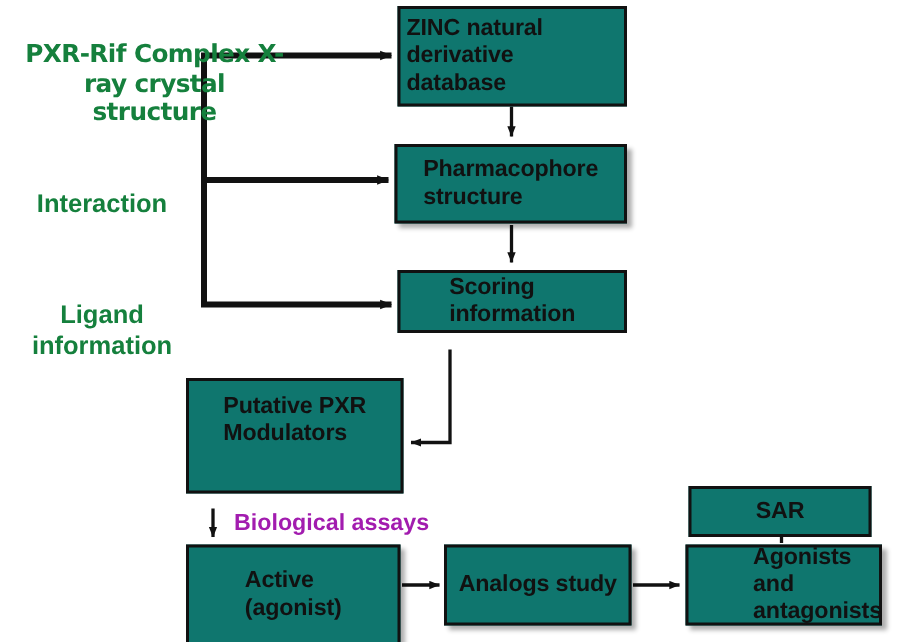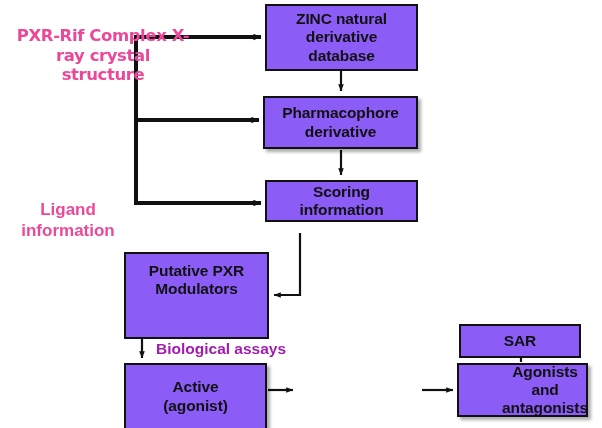--- a/index.html
+++ b/index.html
@@ -13,42 +13,41 @@
     width: 602px;
     height: 428px;
     background: #ffffff;
     overflow: hidden;
     font-family: "Liberation Sans", sans-serif;
   }
   .box {
     position: absolute;
     box-sizing: border-box;
     border: 2px solid #111111;
-    background: #8b5cf6;
+    background: #0f766e;
     display: flex;
     align-items: center;
     justify-content: center;
-    text-align: center;
     font-weight: bold;
     color: #111111;
     line-height: 1.18;
     letter-spacing: -0.1px;
   }
   .box.shadowed {
     box-shadow: 3px 3px 3px rgba(0,0,0,0.32);
   }
   .box .txt {
     display: block;
     padding: 0 4px;
     white-space: pre-line;
   }
   .sidelabel {
     position: absolute;
     font-weight: bold;
-    color: #ec4899;
+    color: #15803d;
     text-align: center;
     line-height: 1.2;
     white-space: pre-line;
   }
   .sidelabel.alt {
     font-family: "DejaVu Sans", sans-serif;
     letter-spacing: -0.4px;
   }
   .edgelabel {
     position: absolute;
@@ -99,51 +98,57 @@
 
     <path d="M521,362 L521,339" stroke="#111111" stroke-width="2.2" fill="none" marker-end="url(#ahThin)"></path>
   </svg>
 
   <div class="sidelabel alt" style="left:4px; top:6px; width:198px; font-size:16.5px;">
     <span>PXR-Rif Complex X-
 ray crystal
 structure</span>
   </div>
 
+  <div class="sidelabel" style="left:8px; top:106px; width:120px; font-size:17px;">
+    <span>Interaction</span>
+  </div>
 
   <div class="sidelabel" style="left:8px; top:180px; width:120px; font-size:17px;">
     <span>Ligand
 information</span>
   </div>
 
   <div class="box" style="left:265px; top:4px; width:153px; height:67px; font-size:15.5px;">
     <span class="txt">ZINC natural
 derivative database</span>
   </div>
 
   <div class="box shadowed" style="left:263px; top:96px; width:155px; height:53px; font-size:15.5px;">
     <span class="txt">Pharmacophore
-derivative</span>
+structure</span>
   </div>
 
   <div class="box" style="left:265px; top:180px; width:153px; height:42px; font-size:15.5px;">
     <span class="txt">Scoring
 information</span>
   </div>
 
-  <div class="box" style="left:124px; top:252px; width:145px; height:87px; font-size:15.5px; align-items:flex-start; padding-top:8px;">
+  <div class="box" style="left:124px; top:252px; width:145px; height:77px; font-size:15.5px; align-items:flex-start; padding-top:8px;">
     <span class="txt">Putative PXR
 Modulators</span>
   </div>
 
   <div class="box shadowed" style="left:124px; top:363px; width:143px; height:67px; font-size:15.5px;">
     <span class="txt">Active
 (agonist)</span>
   </div>
 
+  <div class="box shadowed" style="left:296px; top:363px; width:125px; height:54px; font-size:15.5px;">
+    <span class="txt">Analogs study</span>
+  </div>
 
   <div class="box shadowed" style="left:457px; top:363px; width:131px; height:54px; font-size:15.5px;padding-left:45px;">
     <span class="txt">Agonists and
 antagonists</span>
   </div>
 
   <div class="box" style="left:459px; top:300px; width:122px; height:34px; font-size:15.5px;margin-top:24px;">
     <span class="txt">SAR</span>
   </div>
 

